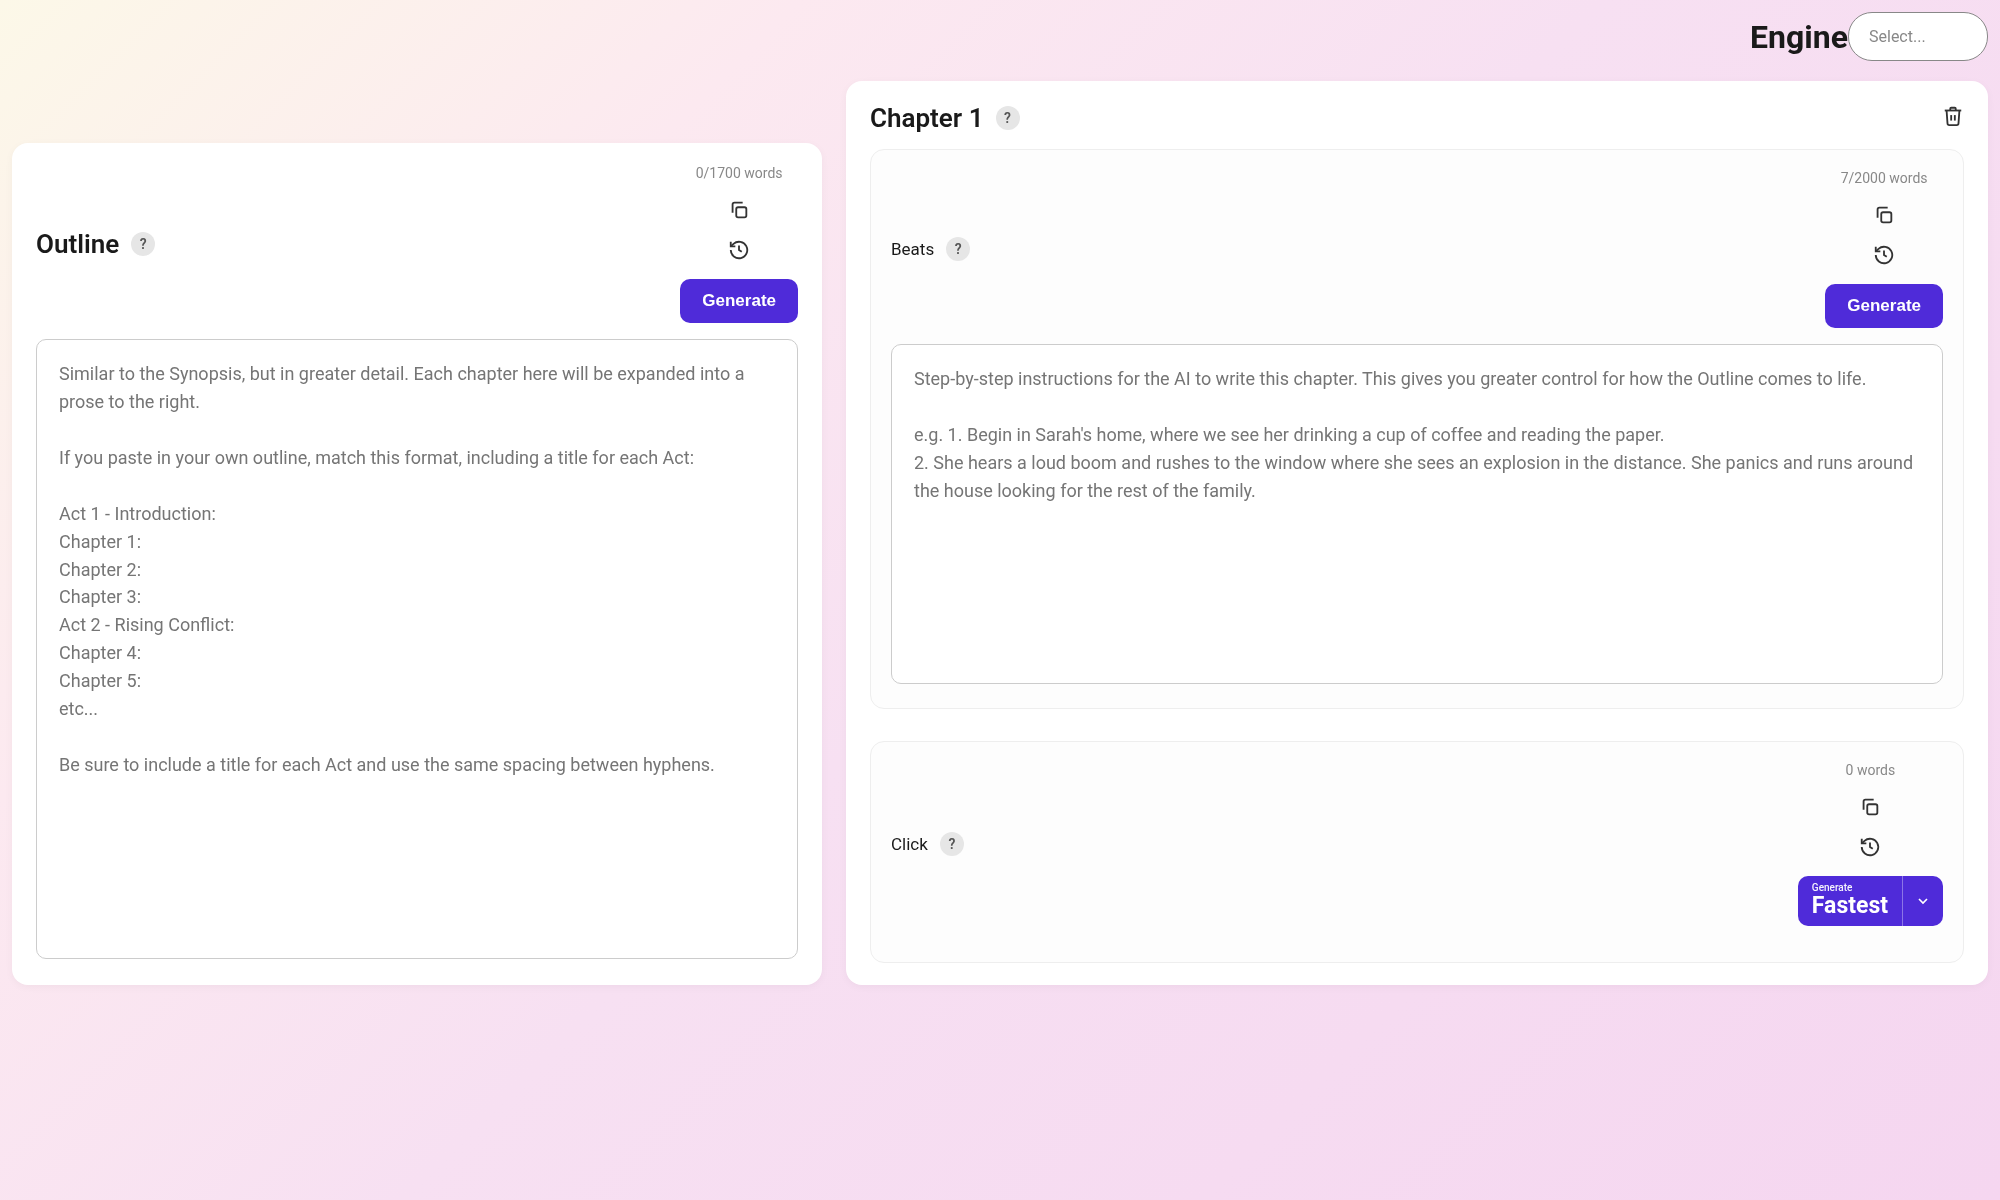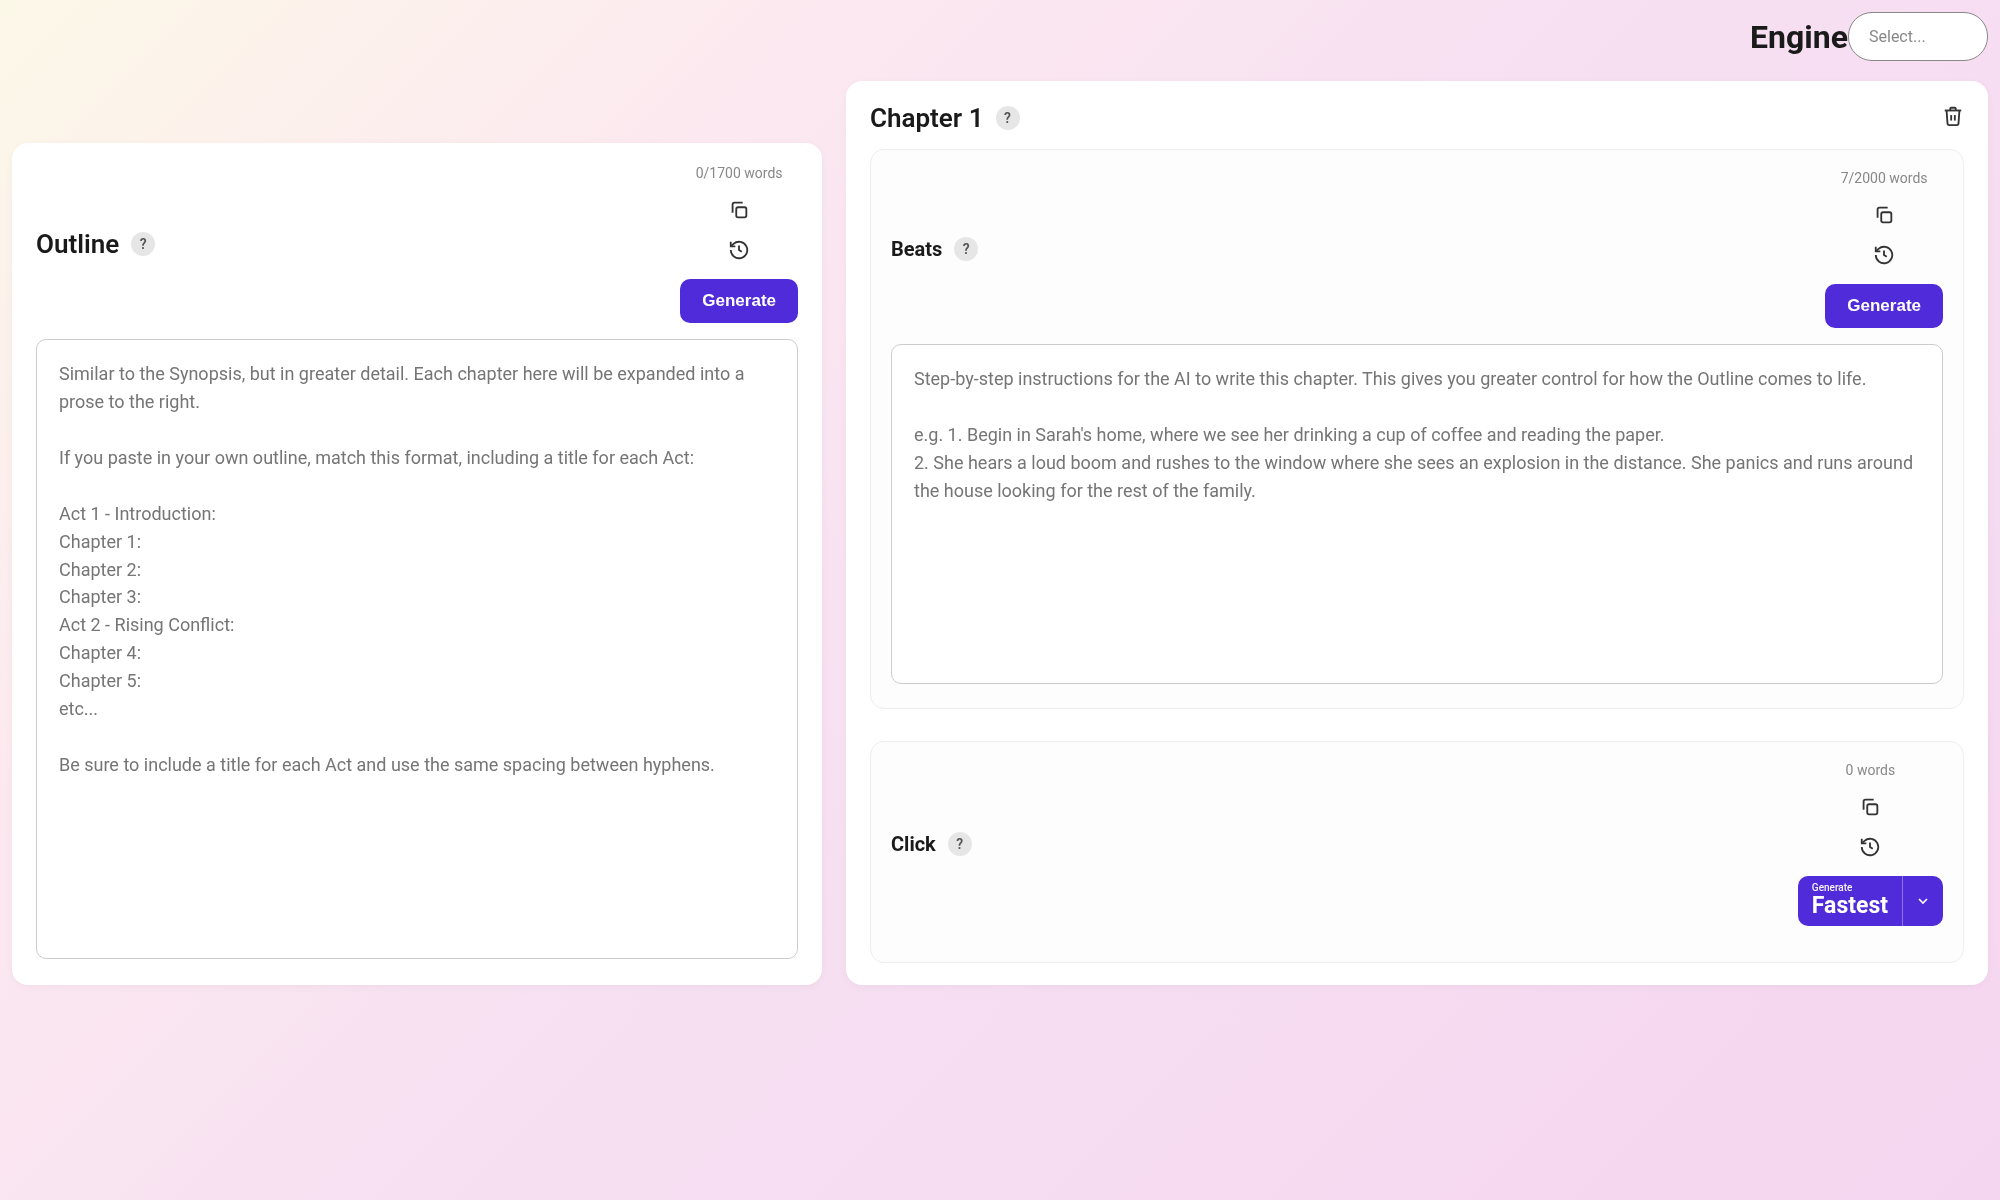--- a/index.html
+++ b/index.html
@@ -95,22 +95,22 @@
       font-weight: 600;
       color: #1a1a1a;
     }
 
     .chapter-title {
       font-size: 26px;
       font-weight: 600;
     }
     
     .sub-title {
-      font-size: 20px;
-      font-weight: 700;
+      font-size: 17px;
+      font-weight: 400;
     }
 
     .help-badge {
       display: inline-flex;
       align-items: center;
       justify-content: center;
       width: 24px;
       height: 24px;
       border-radius: 50%;
       background: #e6e6e6;

